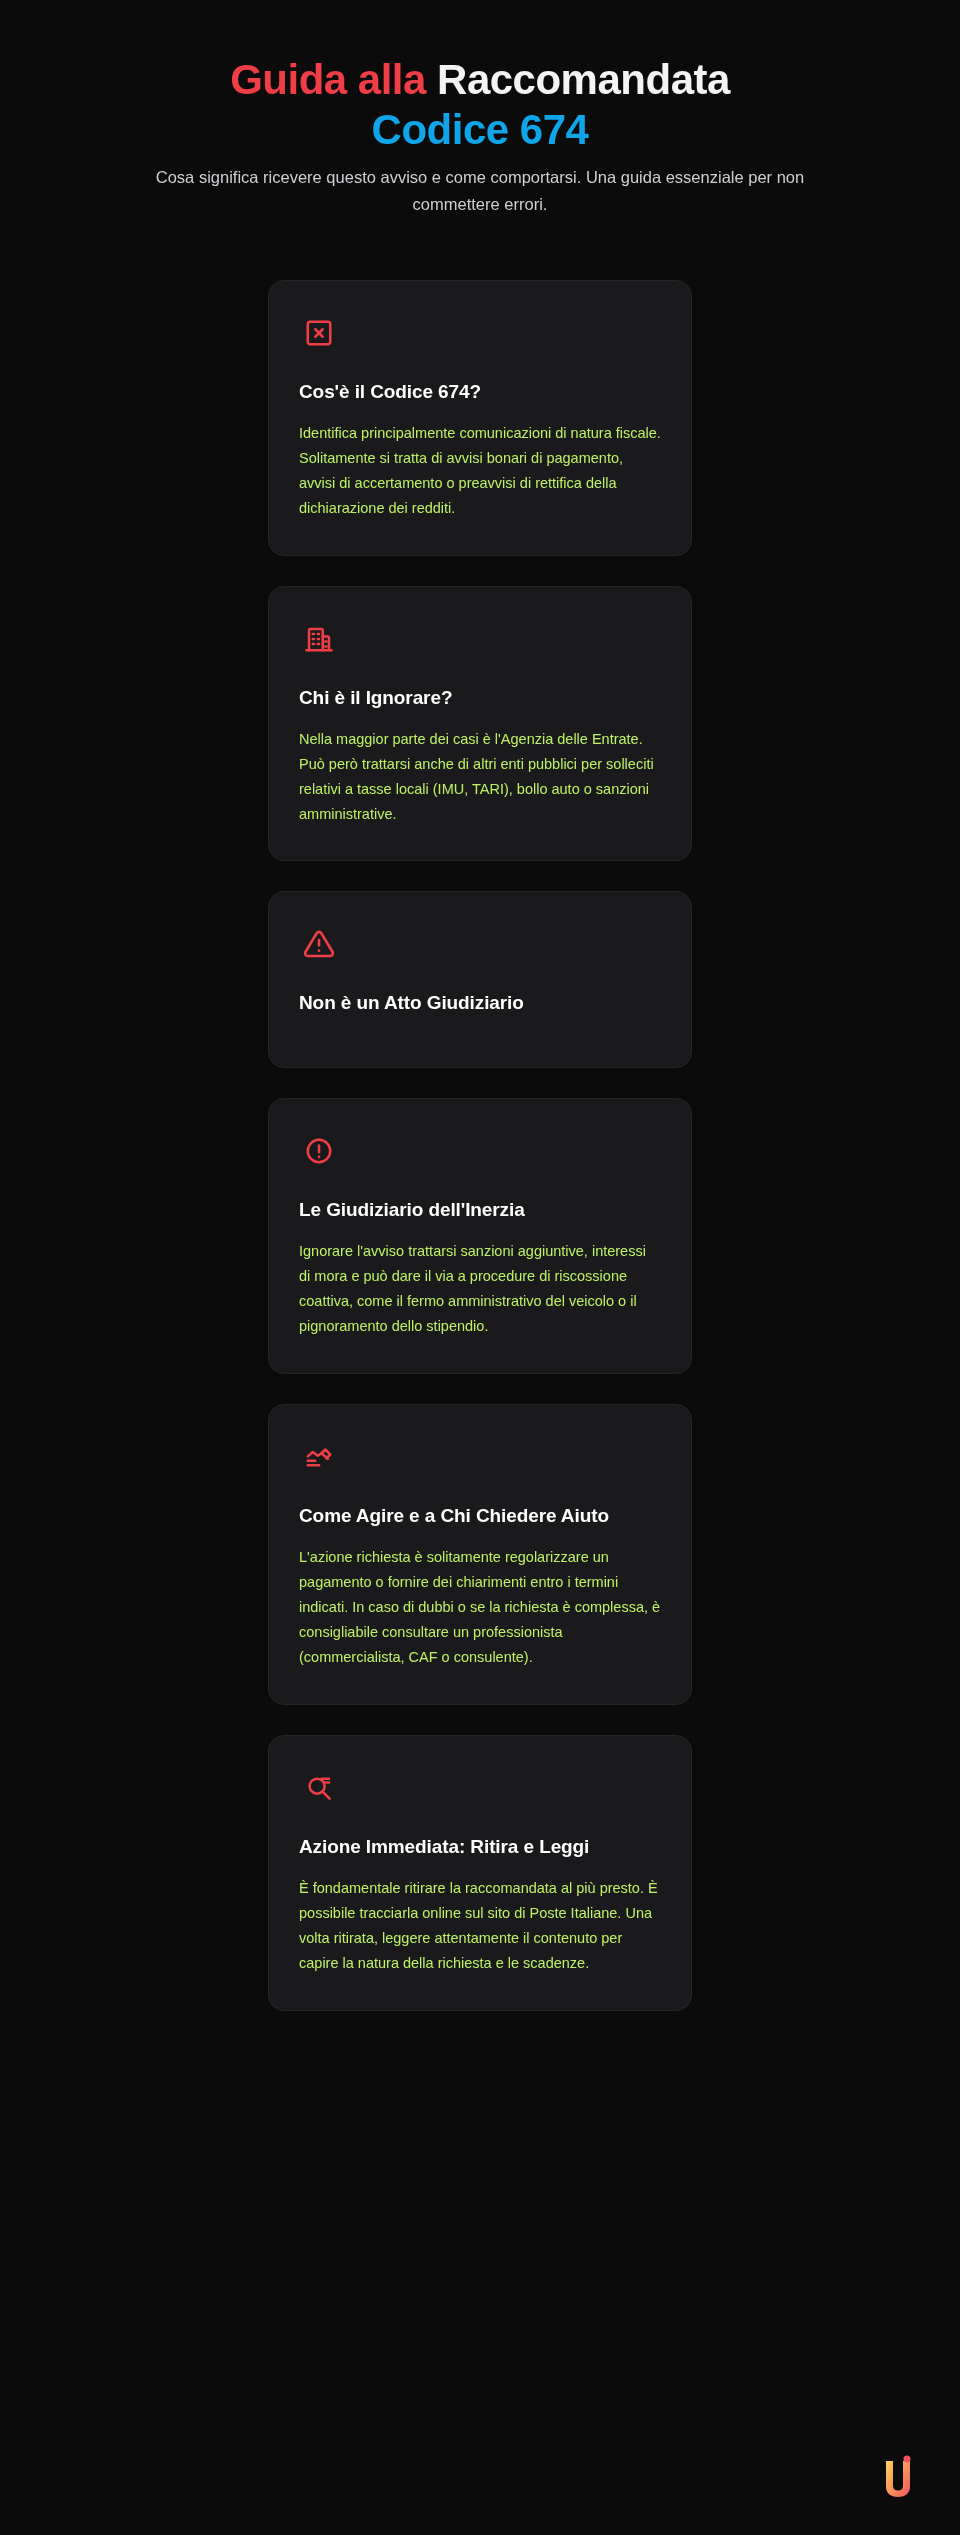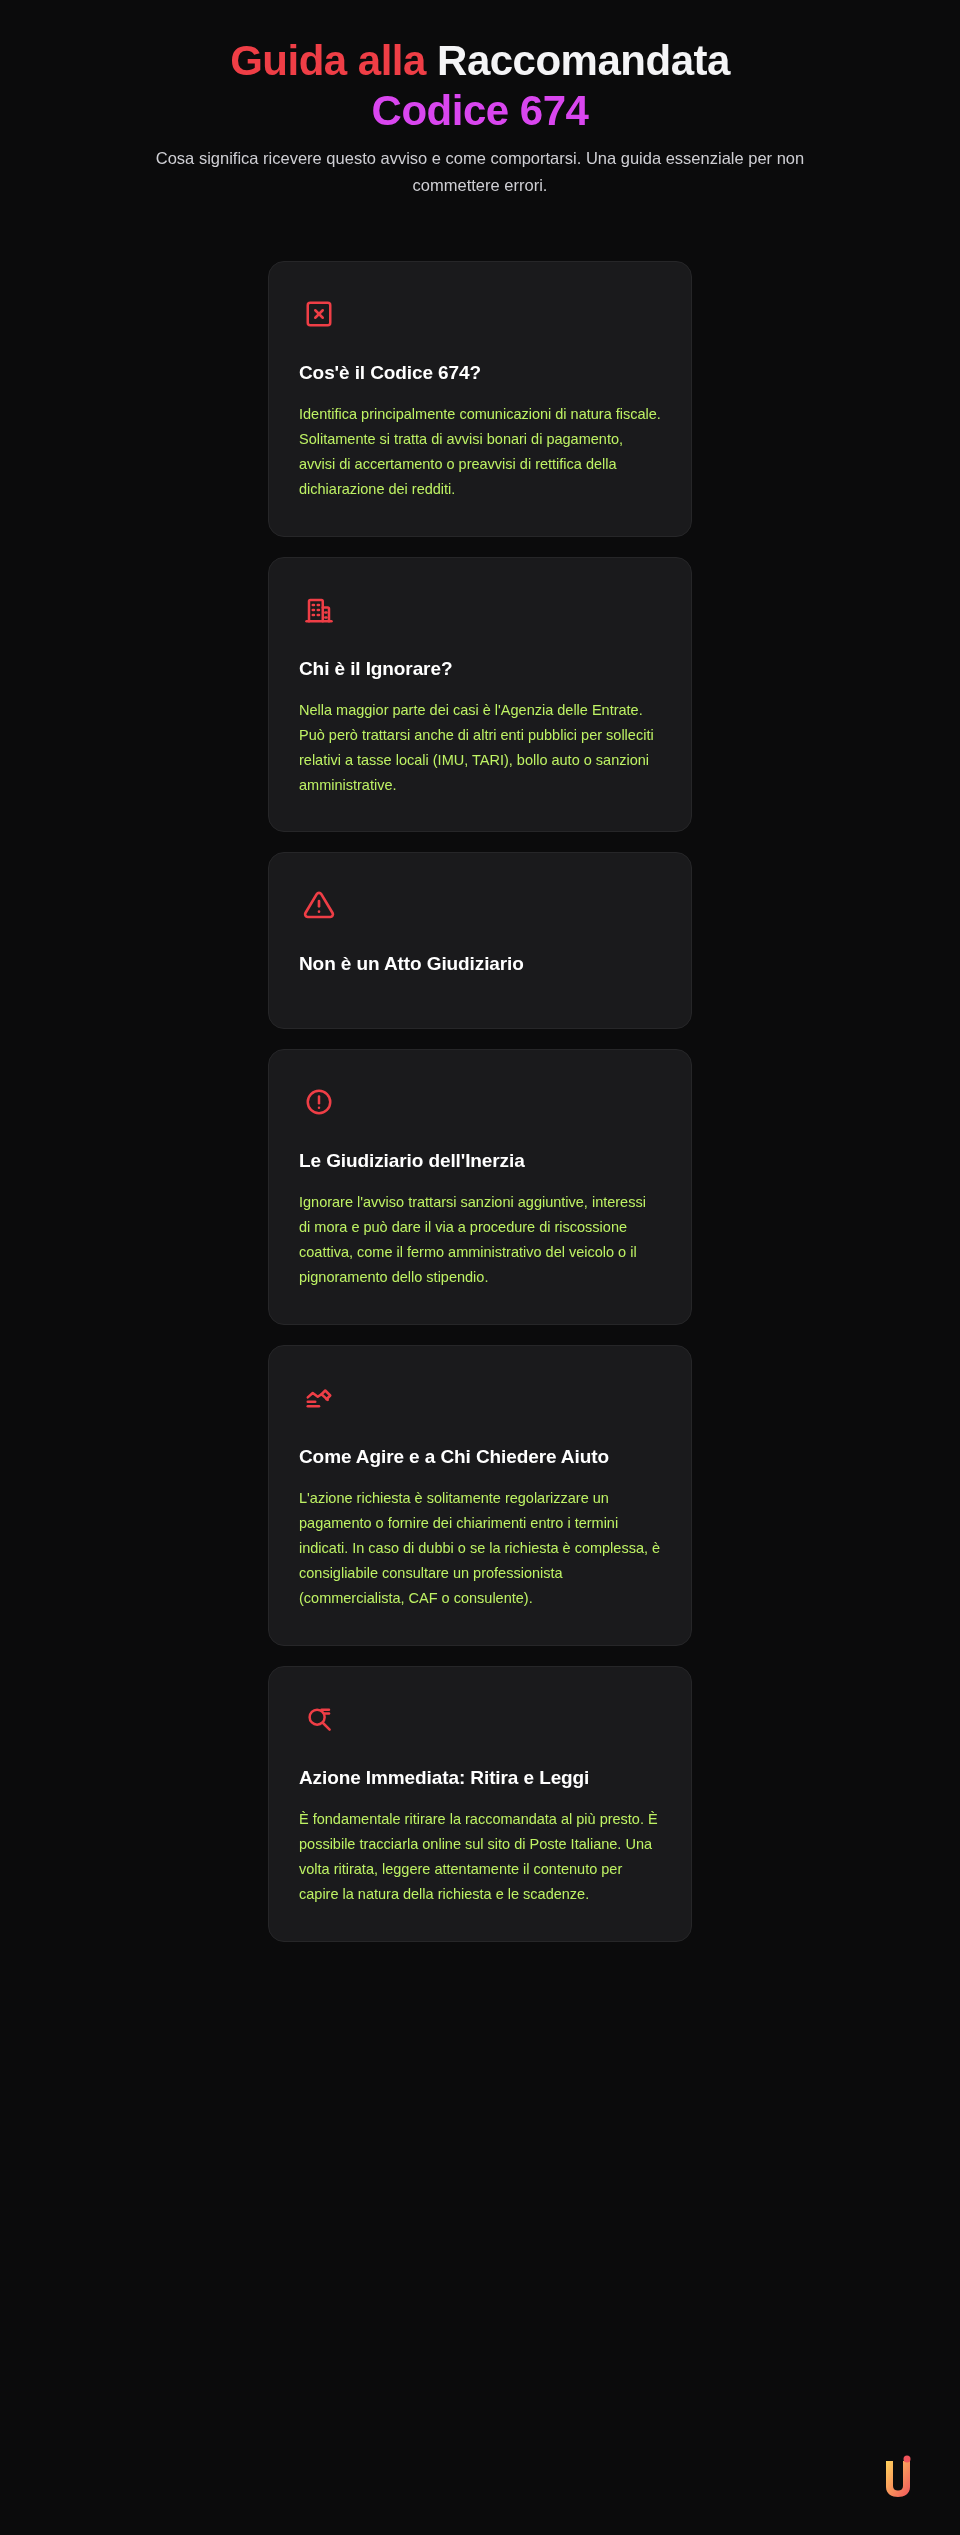--- a/index.html
+++ b/index.html
@@ -11,48 +11,48 @@
   body {
     font-family: "Liberation Sans", sans-serif;
     color: #e9e9ec;
     overflow: hidden;
   }
   .page {
     position: relative;
     width: 960px;
     height: 2535px;
     background: #0b0b0c;
-    padding-top: 36px;
+    padding-top: 55px;
   }
   .title {
     text-align: center;
     font-size: 42px;
     line-height: 1.18;
     font-weight: 700;
     letter-spacing: -0.5px;
     padding: 0 70px;
   }
   .title .accent { color: #ef3e46; }
   .title .plain { color: #f4f4f6; }
-  .title .line2 { color: #d946ef; display: block; }
+  .title .line2 { color: #0ea5e9; display: block; }
   .subtitle {
     margin: 10px auto 0;
     width: 680px;
     text-align: center;
     font-size: 16.5px;
     line-height: 1.62;
     color: #cfcfd4;
     font-weight: 400;
   }
   .cards {
     margin-top: 62px;
     display: flex;
     flex-direction: column;
     align-items: center;
-    gap: 20px;
+    gap: 30px;
   }
   .card {
     width: 424px;
     background: #1a1a1c;
     border: 1px solid #262628;
     border-radius: 16px;
     padding: 32px 30px 34px;
   }
   .card-icon {
     width: 40px;

